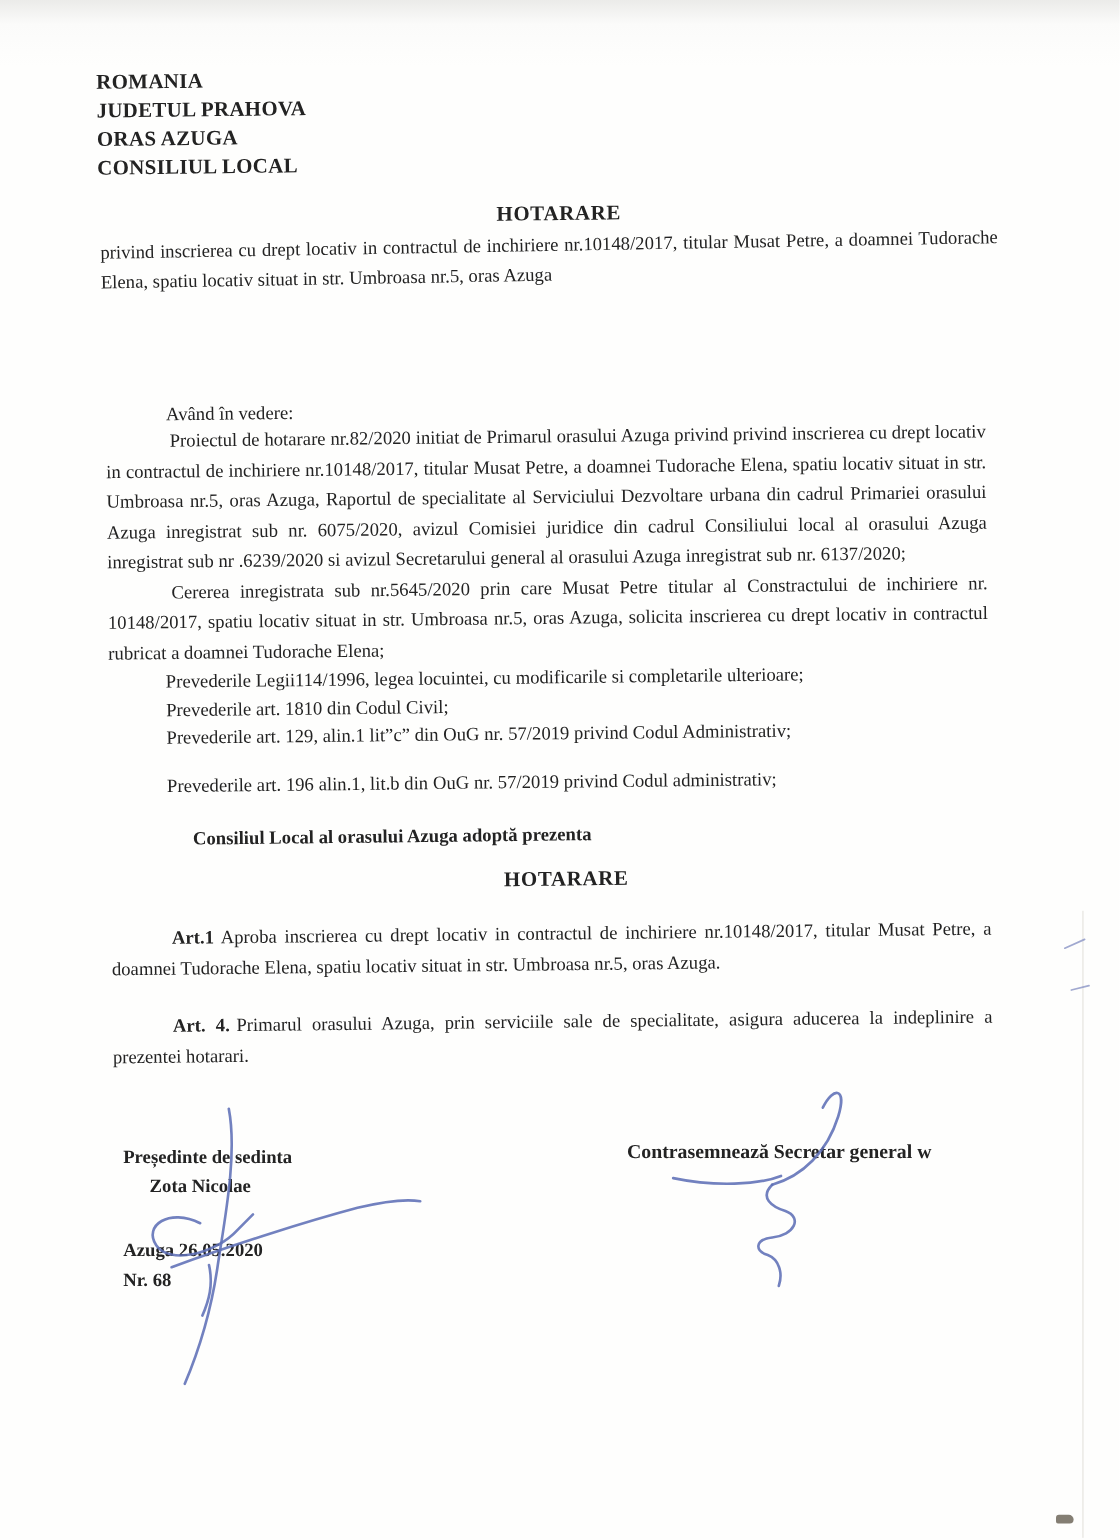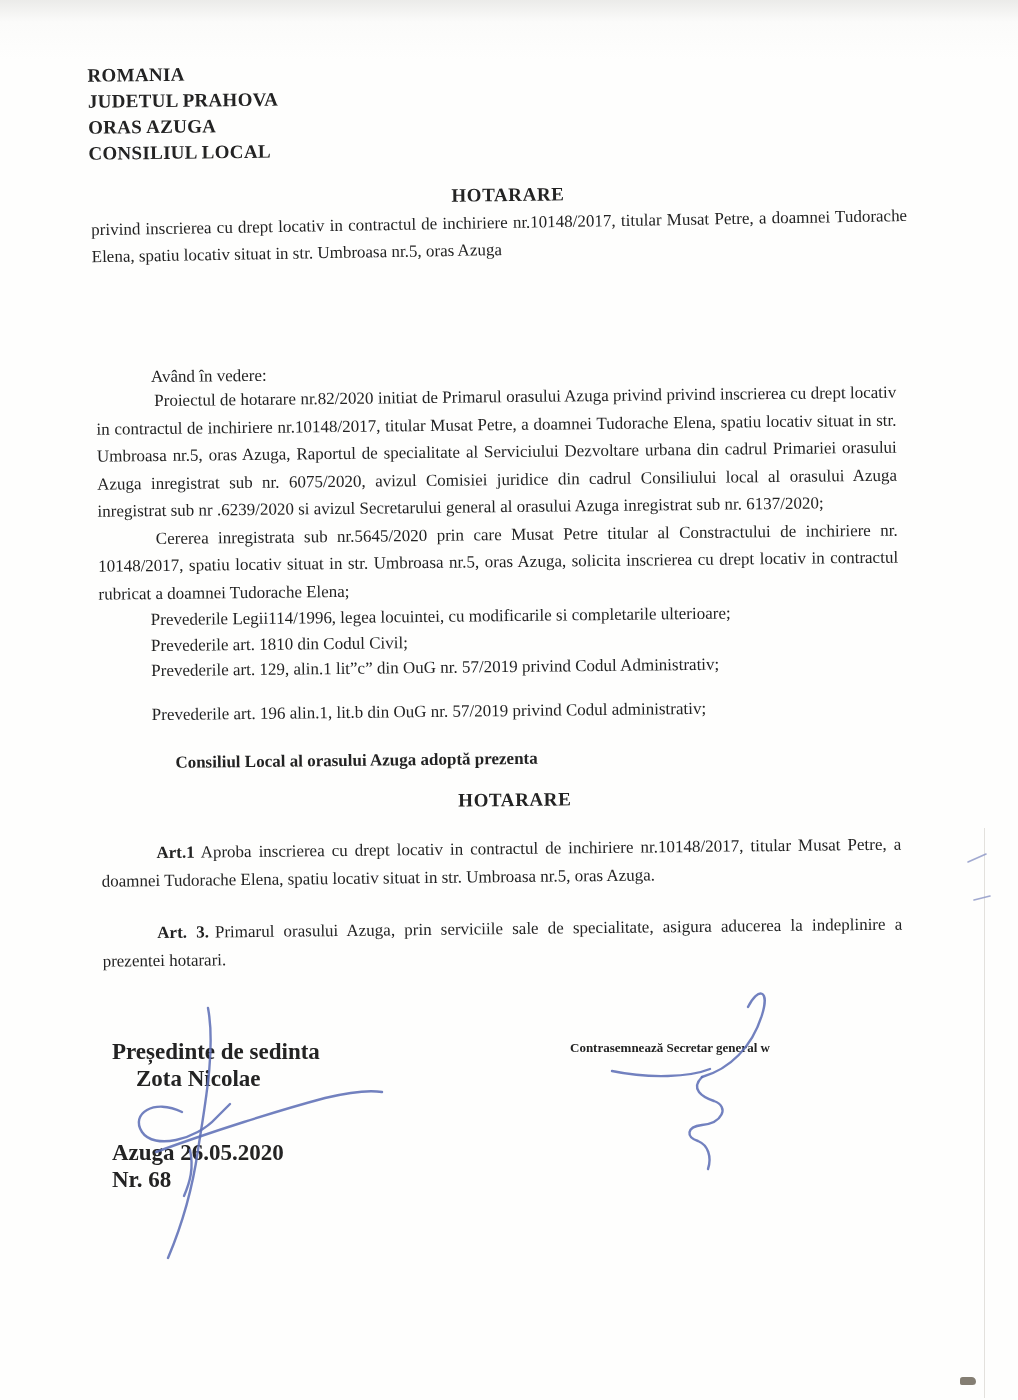--- a/index.html
+++ b/index.html
@@ -82,30 +82,30 @@
     font-size: 17px;
     line-height: 28px;
     text-align: justify;
     text-indent: 55px;
   }
   .article .art-label { font-weight: bold; margin-right: 6px; }
   .sig-left {
     position: absolute;
     left: 112px; top: 1038px;
     font-weight: bold;
-    font-size: 23px;
+    font-size: 17px;
     line-height: 27px;
   }
   .sig-left .sig-name { margin-left: 24px; }
-  .sig-left .sig-date { margin-top: 47px; }
+  .sig-left .sig-date { margin-top: 31px; }
   .sig-right {
     position: absolute;
     left: 570px; top: 1034px;
     font-weight: bold;
-    font-size: 13px;
+    font-size: 18px;
     line-height: 27px;
   }
   .sig-right .sig-name { margin-left: 34px; }
   .sig-svg { position: absolute; pointer-events: none; }
   .sig-svg path { fill: none; stroke: #5f6fb6; stroke-width: 2.4; stroke-linecap: round; opacity: 0.88; }
   .artifact-line {
     position: absolute;
     left: 984px; top: 828px;
     width: 1px; height: 570px;
     background: rgba(178,172,160,0.35);
@@ -150,21 +150,21 @@
 
     <div class="adoption-line">Consiliul Local al orasului Azuga adoptă prezenta</div>
 
     <div class="title2">HOTARARE</div>
 
     <div class="article">
       <span class="art-label">Art.1</span><span>Aproba  inscrierea cu drept locativ in contractul de inchiriere nr.10148/2017, titular  Musat Petre, a doamnei Tudorache Elena, spatiu locativ situat in str. Umbroasa nr.5, oras Azuga.</span>
     </div>
 
     <div class="article">
-      <span class="art-label">Art. 3.</span><span>Primarul orasului Azuga, prin serviciile sale de specialitate, asigura aducerea la indeplinire a prezentei hotarari.</span>
+      <span class="art-label">Art. 4.</span><span>Primarul orasului Azuga, prin serviciile sale de specialitate, asigura aducerea la indeplinire a prezentei hotarari.</span>
     </div>
 
   </div>
 
   <div class="sig-left">
     <div>Președinte de sedinta</div>
     <div class="sig-name">Zota Nicolae</div>
     <div class="sig-date">Azuga 26.05.2020</div>
     <div>Nr. 68</div>
   </div>

